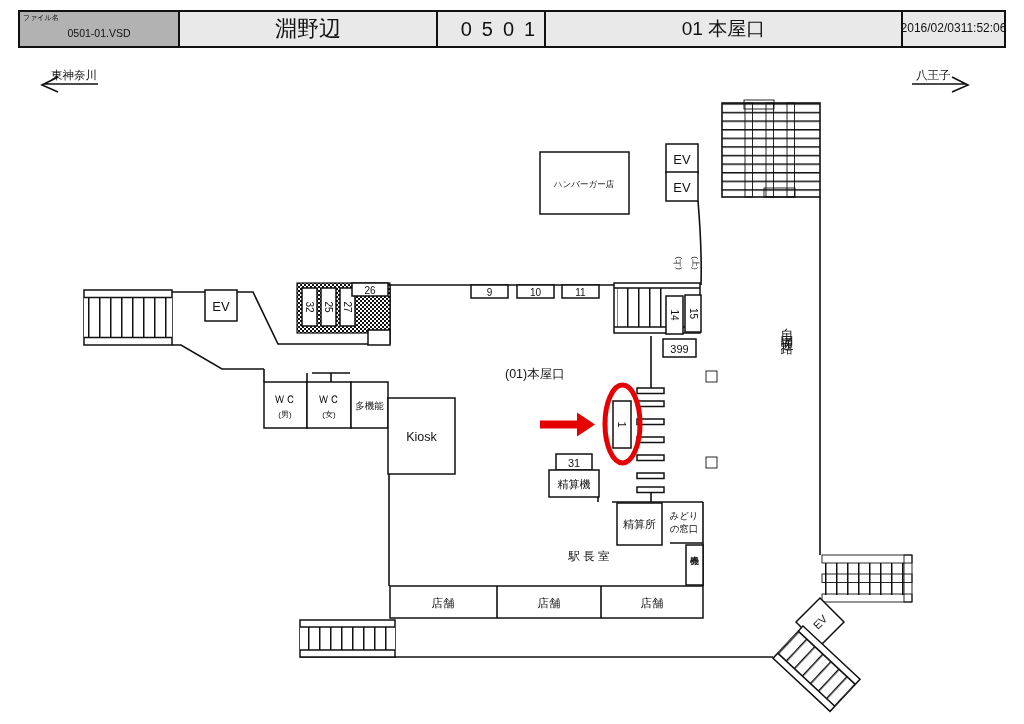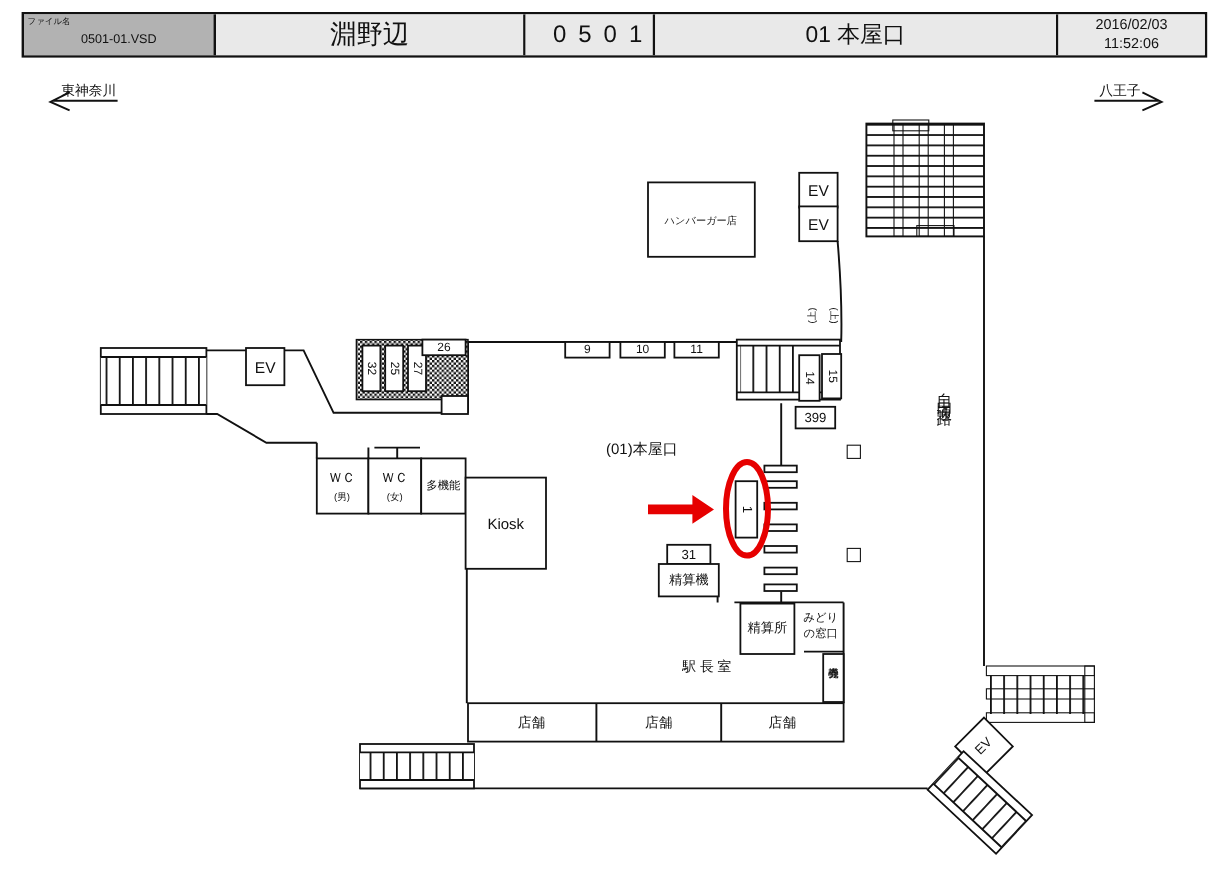--- a/index.html
+++ b/index.html
@@ -10,21 +10,21 @@
        border:2px solid #111;box-sizing:border-box;}
   .hcell{border-right:2px solid #111;box-sizing:border-box;display:flex;
          align-items:center;justify-content:center;background:#e9e9e9;}
   .hcell:last-child{border-right:none;}
   .c1{width:160px;background:#b2b2b2;position:relative;text-align:right;}
   .flabel{position:absolute;top:1px;left:3px;font-size:7px;}
   .fvalue{font-size:10.5px;margin-top:8px;}
   .c2{width:258px;font-size:22px;font-weight:500;align-items:center;}
   .c3{width:108px;font-size:20px;letter-spacing:10px;padding-left:24px;}
   .c4{flex:1;font-size:19px;font-weight:500;}
-  .c5{width:122px;flex-direction:column;font-size:12px;line-height:1.3;}
+  .c5{width:101px;flex-direction:row;font-size:12px;line-height:1.3;}
   .ln{stroke:#111;stroke-width:1.6;fill:none;}
   .thin{stroke:#111;stroke-width:0.9;fill:none;}
   .bx{fill:#fff;stroke:#111;stroke-width:1.5;}
   .t{fill:#111;font-family:"Liberation Sans",sans-serif;}
   .vtxt{writing-mode:vertical-rl;}
 </style>
 </head>
 <body>
 
 <div class="screen">

